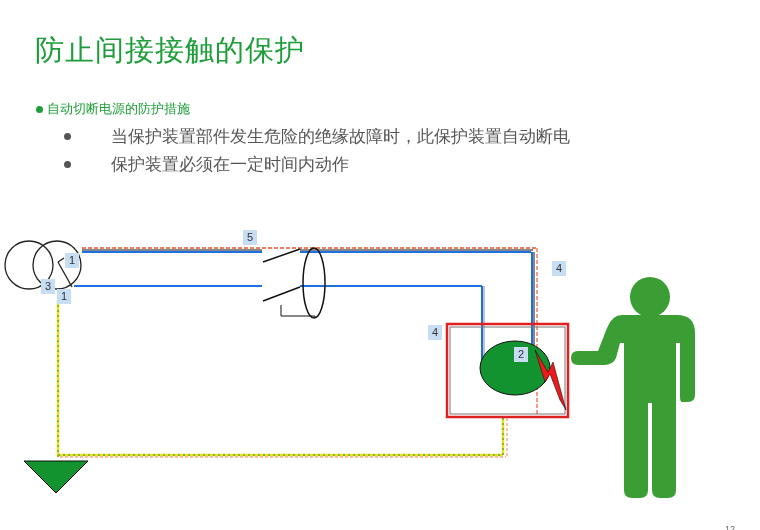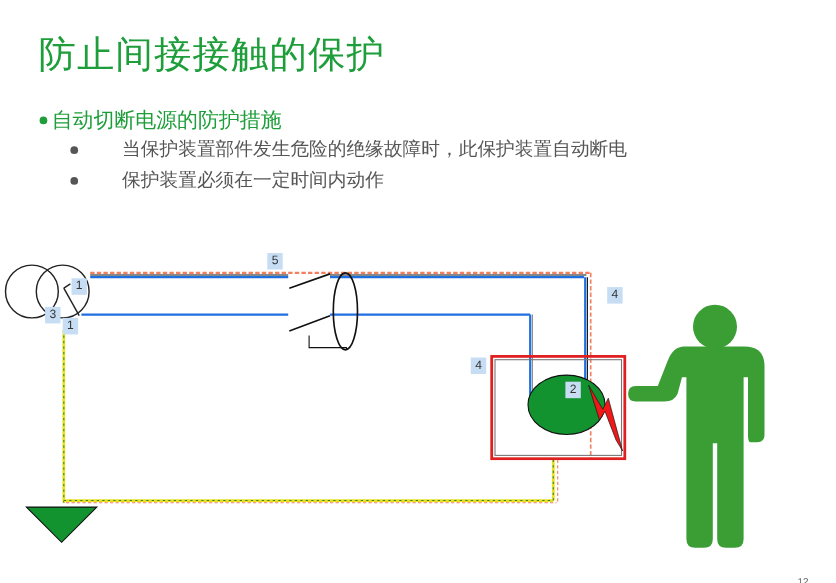--- a/index.html
+++ b/index.html
@@ -1,19 +1,19 @@
 <!DOCTYPE html>
 <html><head>
 <meta charset="utf-8">
 <style>
   html, body { margin:0; padding:0; background:#ffffff; }
   body { width:760px; height:530px; position:relative; overflow:hidden; font-family:"DejaVu Sans", sans-serif; }
-  .title { position:absolute; left:35px; top:28px; font-size:34px; color:#1e9e3a; letter-spacing:1px; font-weight:normal; line-height:44px; }
+  .title { position:absolute; left:35px; top:28px; font-size:29px; color:#1e9e3a; letter-spacing:1px; font-weight:normal; line-height:44px; }
   .bullets { position:absolute; left:36px; top:96px; }
-  .b1 { font-size:19px; color:#1e9e3a; line-height:26px; display:flex; align-items:center; }
+  .b1 { font-size:13px; color:#1e9e3a; line-height:26px; display:flex; align-items:center; }
   .b2 { font-size:17px; color:#555555; line-height:28px; display:flex; align-items:center; margin-left:28px;gap:36px; }
   .dot { display:inline-block; width:7px; height:7px; border-radius:50%; margin-right:4px; }
   .b1 .dot { background:#1e9e3a; }
   .b2 .dot { background:#555555; }
   .diagram { position:absolute; left:0; top:0; }
   .lbl { position:absolute; background:#c6ddf3; color:#333; font-size:11px; font-family:"Liberation Sans", sans-serif; width:14px; height:15px; line-height:15px; text-align:center; }
   .pageno { position:absolute; left:725px; top:524px; font-size:9px; color:#666; font-family:"Liberation Sans", sans-serif; }
 </style>
 </head>
 <body>

